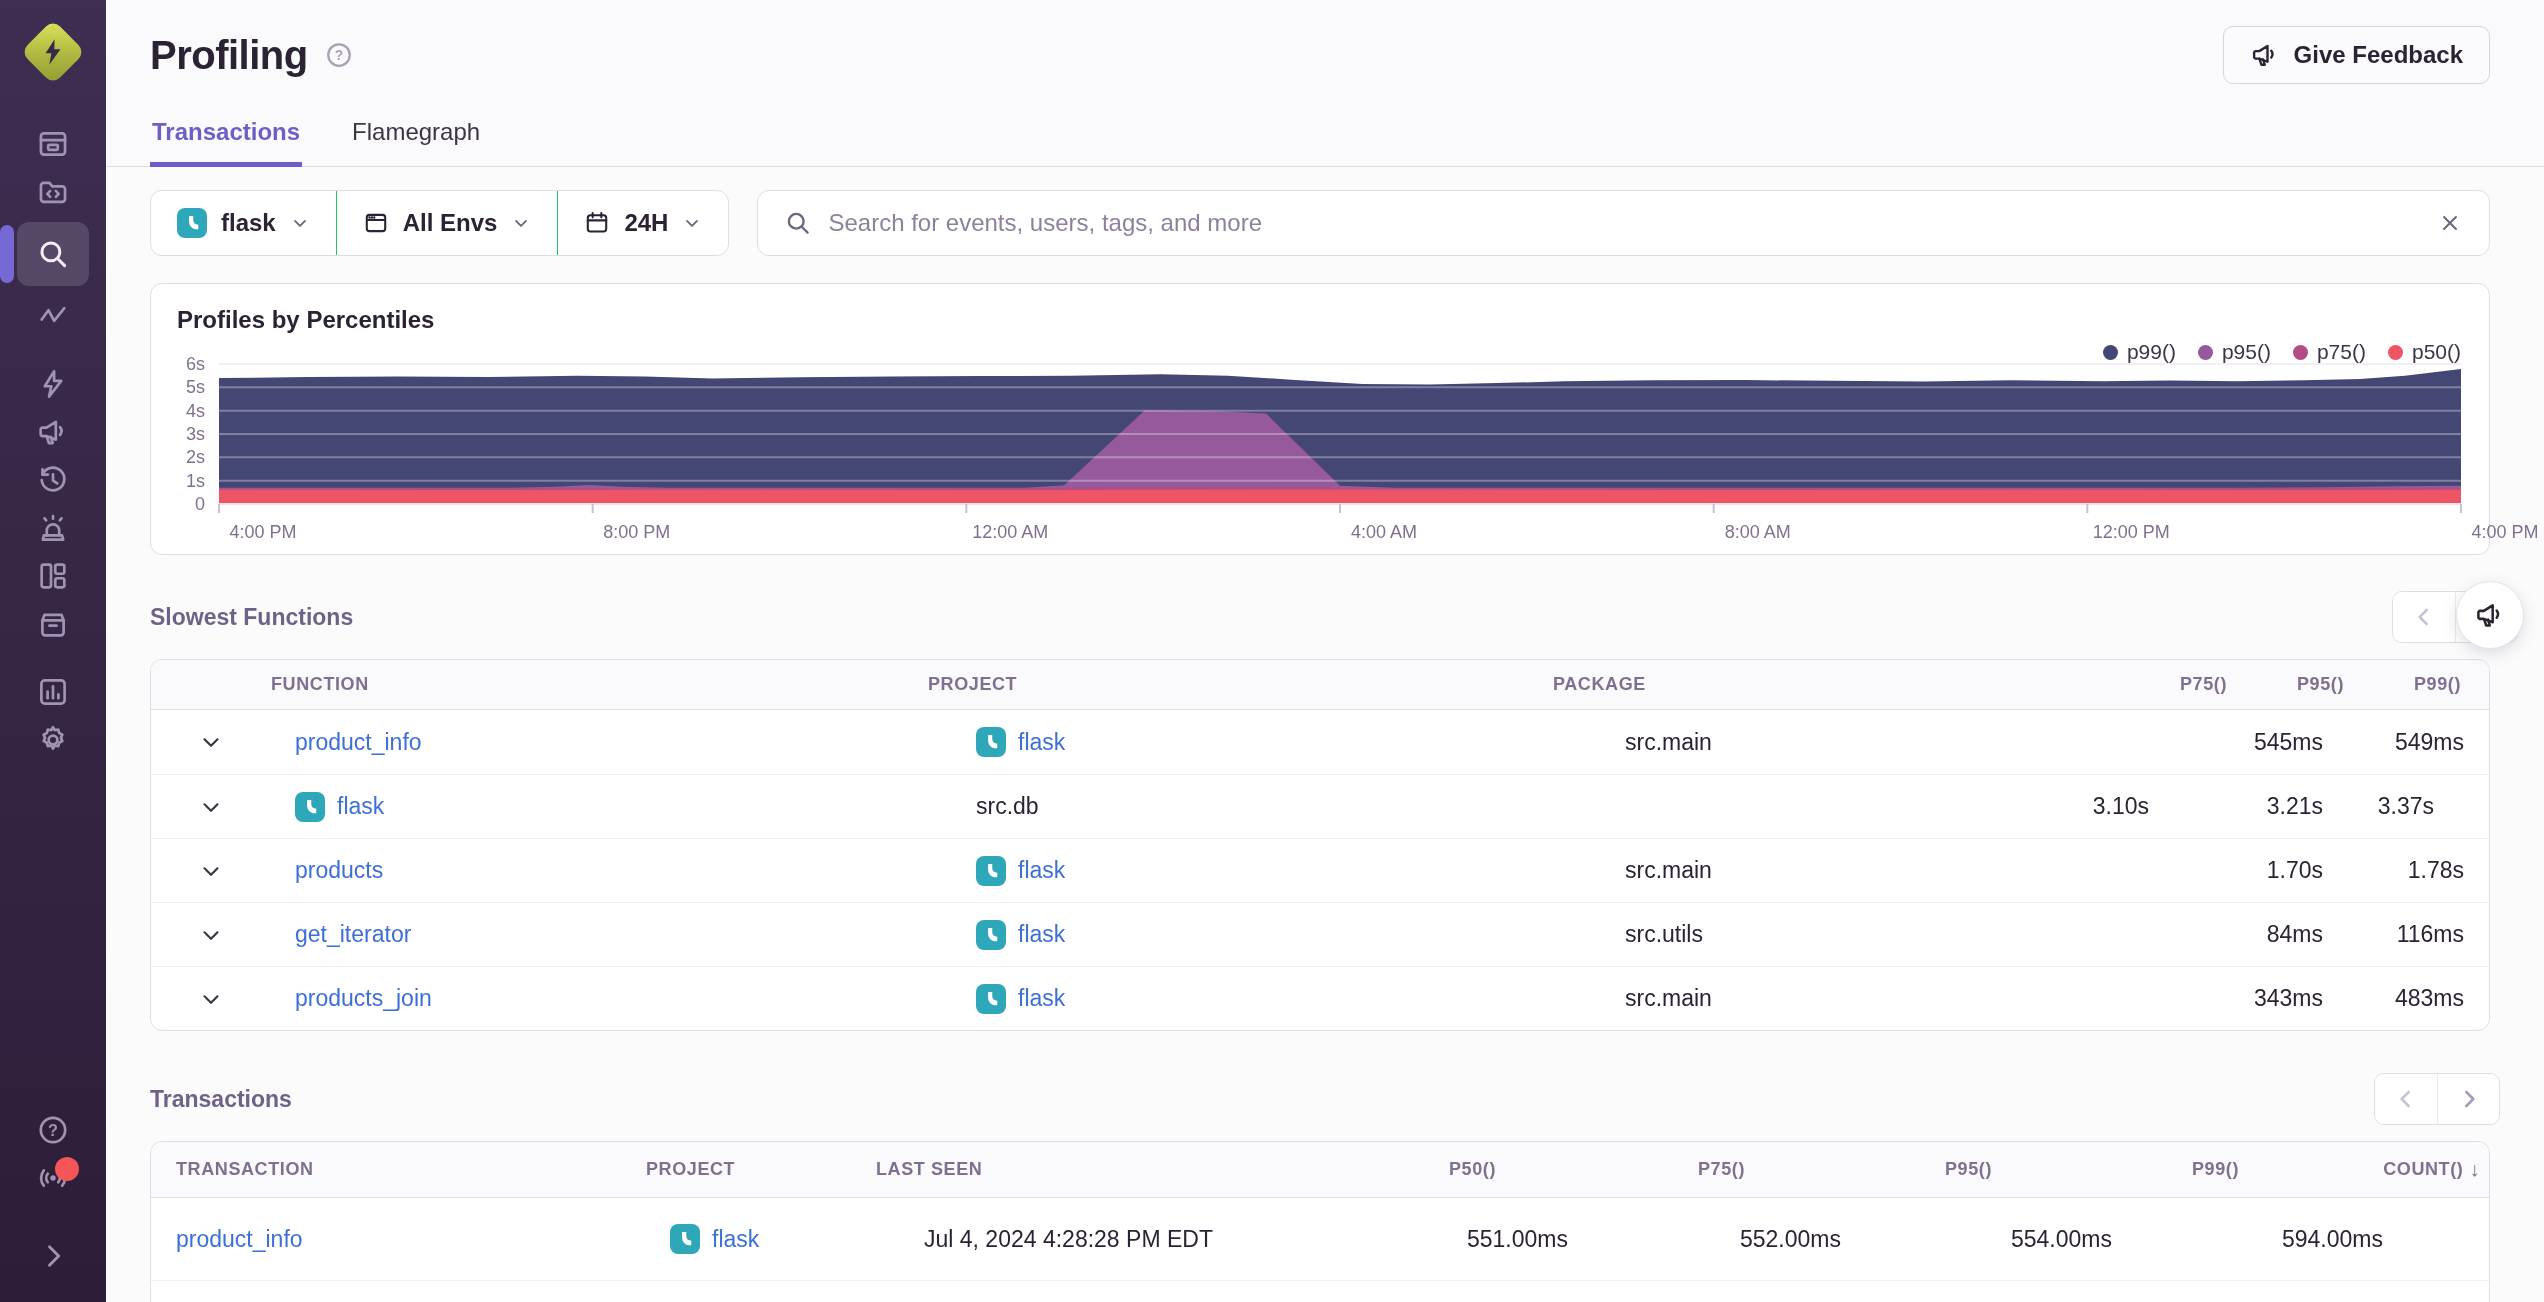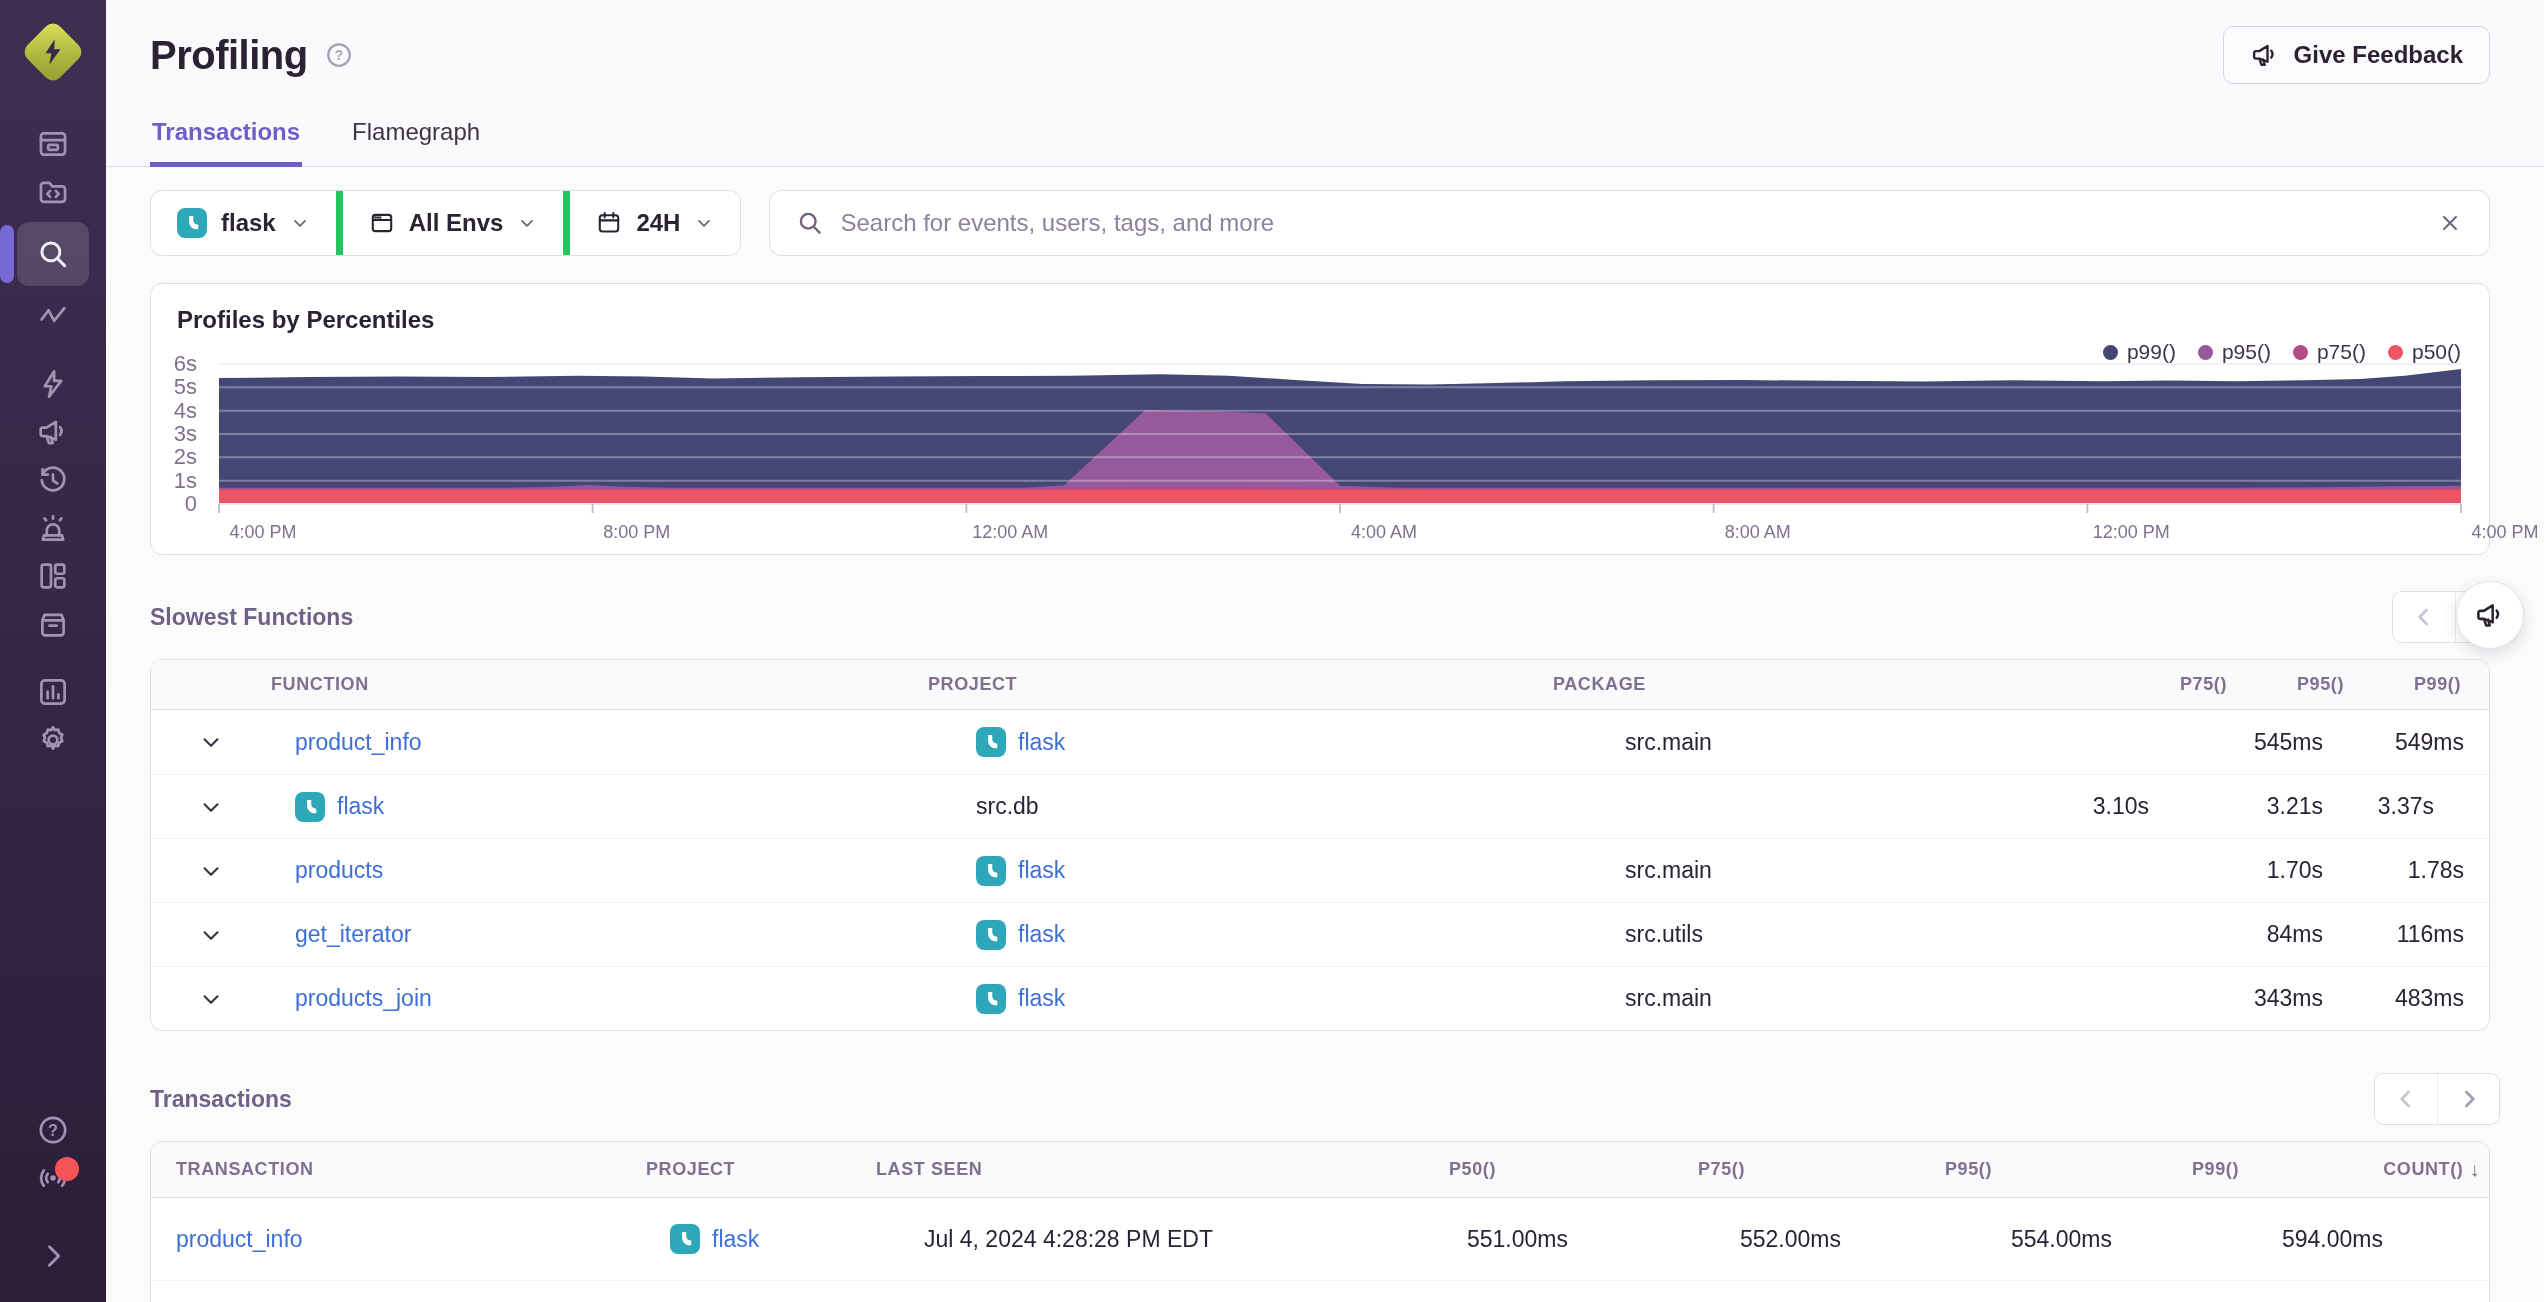--- a/index.html
+++ b/index.html
@@ -29,39 +29,39 @@
   .feedback-btn { margin-left:auto; display:flex; align-items:center; gap:14px; height:58px; padding:7px 26px; background:#FBFAFC; border:1px solid #D8D2DF; border-radius:10px; font-size:24px; font-weight:700; color:#2B2233; cursor:pointer; }
   .tabs { position:absolute; bottom:-1px; left:44px; display:flex; gap:48px; }
   .tab { font-size:24px; color:#3E3446; padding:0 2px 16px; cursor:pointer; }
   .tab.active { color:#6C5FC7; font-weight:600; border-bottom:5px solid #6C5FC7; }
 
   
   .content { padding:23px 54px 0 44px; }
   .filter-row { display:flex; gap:28px; }
   .filter-group { display:flex; align-items:stretch; height:66px; background:#fff; border:1px solid #E0DCE5; border-radius:12px; flex:none; }
   .filter-seg { display:flex; align-items:center; gap:14px; padding:0 26px; font-size:24px; font-weight:600; color:#2B2233; cursor:pointer; }
-  .filter-seg + .filter-seg { border-left:7px solid #22c55e; }
+  .filter-seg + .filter-seg { border-left:1px solid #22c55e; }
   .filter-seg .seg-icon { display:flex; color:#2B2233; }
   .dd-chev { color:#71637E; display:flex; }
   .flask-badge { width:30px; height:30px; border-radius:8px; background:#2EA8B8; display:inline-flex; align-items:center; justify-content:center; flex:none; }
   .search-bar { flex:1; height:66px; background:#fff; border:1px solid #E0DCE5; border-radius:12px; display:flex; align-items:center; gap:16px; padding:17px 26px; }
   .search-bar input { flex:1; border:none; outline:none; font-size:24px; font-family:inherit; color:#2B2233; background:transparent; }
   .search-bar input::placeholder { color:#8D819D; }
   .search-icon, .clear-icon { color:#71637E; display:flex; cursor:pointer; }
 
   
   .chart-panel { margin-top:27px; height:272px; background:#fff; border:1px solid #E0DCE5; border-radius:12px; position:relative; }
   .panel-title { position:absolute; left:26px; top:22px; font-size:24px; font-weight:700; color:#2B2233; }
   .legend { position:absolute; right:28px; top:56px; display:flex; gap:22px; }
   .legend-item { display:flex; align-items:center; gap:9px; font-size:21px; color:#3E3446; cursor:pointer; }
   .legend-dot { width:15px; height:15px; border-radius:50%; }
   .plot { position:absolute; left:68px; top:80px; width:2242px; height:140px; }
   .plot svg { overflow:visible; display:block; }
   .y-labels { position:absolute; left:8px; top:80px; width:50px; height:140px; }
-  .y-labels span { position:absolute; right:12px; font-size:22px; color:#80708F; line-height:24px; }
+  .y-labels span { position:absolute; right:4px; font-size:18px; color:#80708F; line-height:24px; }
   .x-labels { position:absolute; left:68px; top:238px; width:2242px; height:28px; }
   .x-labels span { position:absolute; transform:translateX(-50%); font-size:18px; color:#80708F; white-space:nowrap;margin-left:44px; }
 
   
   .section-head { position:relative; display:flex; align-items:center; height:52px; margin-top:36px; }
   .section-head.tx { margin-top:42px; }
   .section-title { font-size:23px; font-weight:700; color:#6F6287; }
   .pager { position:absolute; top:0; display:flex; border:1px solid #E0DCE5; border-radius:10px; overflow:hidden; background:#fff; }
   .pager.sf { right:-28px; }
   .pager.tx { right:-10px; }

